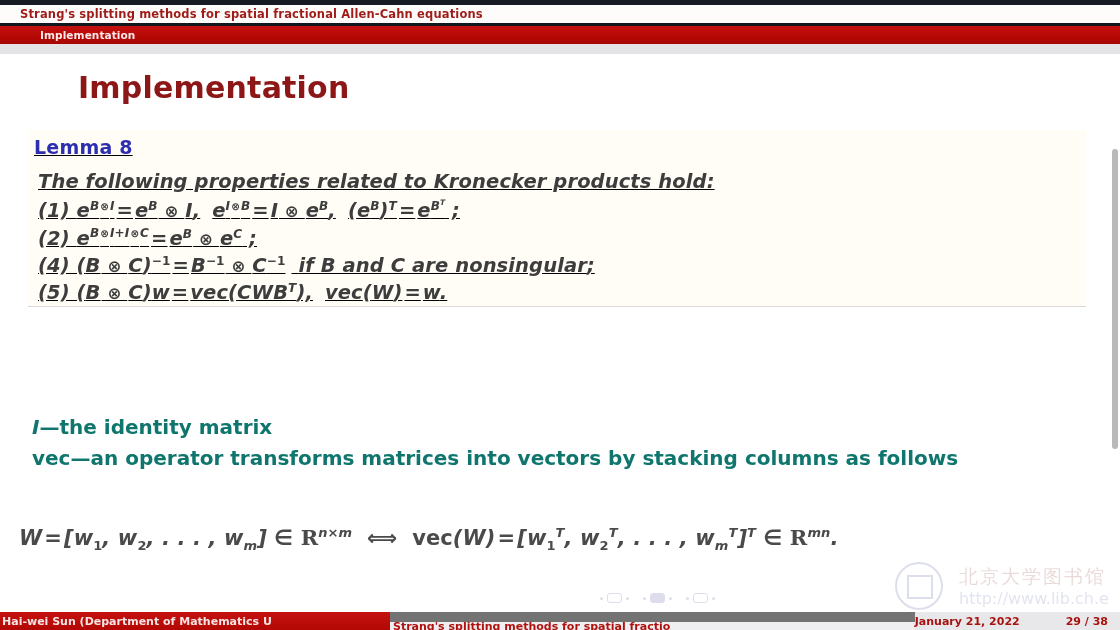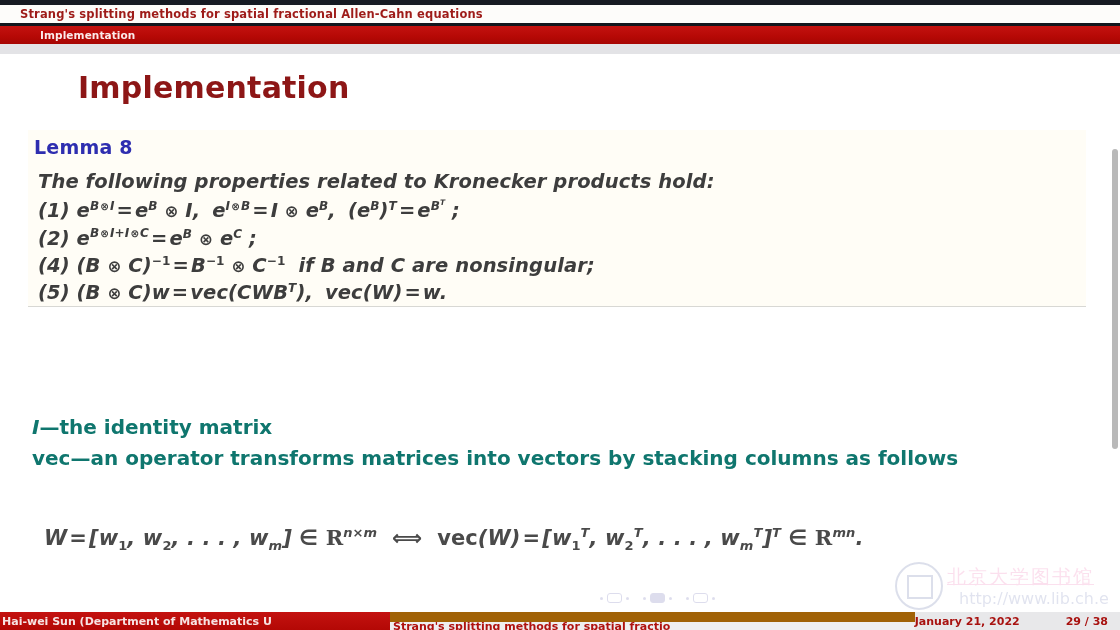--- a/index.html
+++ b/index.html
@@ -93,20 +93,21 @@
   }
 
   .lemma-block {
     position: absolute;
     top: 130px;
     left: 28px;
     width: 1058px;
     background: #fffdf6;
     border-bottom: 1px solid #d8d8d4;
     padding-bottom: 0;
+    text-decoration: underline;
   }
   .lemma-heading {
     font-size: 19px;
     font-weight: bold;
     color: #2e2eb0;
     margin: 6px 0 10px 6px;
     letter-spacing: 0.2px;
   }
   .lemma-body {
     margin-left: 10px;
@@ -145,21 +146,21 @@
     font-size: 20px;
     color: #0f766e;
     font-weight: bold;
     line-height: 1.55;
   }
   .notes .it-i { font-style: italic; }
 
   .displayeq {
     position: absolute;
     top: 525px;
-    left: 44px;
+    left: 19px;
     width: 1070px;
     font-size: 21px;
     font-weight: bold;
     color: #4a4a4a;
     font-style: italic;
     white-space: nowrap;
     letter-spacing: 0.1px;
   }
   .bb { font-style: normal; font-family: "DejaVu Serif", serif; font-weight: bold; }
   .vecop { font-style: normal; }
@@ -182,27 +183,26 @@
     border-radius: 50%;
   }
   .wm-seal-inner {
     position: absolute;
     left: 10px; top: 11px;
     width: 22px; height: 20px;
     border: 2px solid #2b3f86;
   }
   .wm-cn {
     position: absolute;
-    left: 52px; top: 8px;
+    left: 64px; top: 8px;
     font-size: 19px;
-    color: #ec4899;
+    color: #7f1d1d;
     letter-spacing: 2px;
     font-family: "DejaVu Sans", sans-serif;
     white-space: nowrap;
-    text-decoration: underline;
   }
   .wm-url {
     position: absolute;
     left: 64px; top: 33px;
     font-size: 16px;
     color: #4a5aa0;
     white-space: nowrap;
   }
 
   
@@ -231,21 +231,21 @@
     border: 1.5px solid #6a6ab0;
     border-radius: 3px;
   }
   .nv-pill.filled { background: #6a6ab0; }
 
   
   .footer {
     position: absolute;
     bottom: 0; left: 0; right: 0;
     height: 18px;
-    background: #a16207;
+    background: #737373;
     display: flex;
     align-items: stretch;
     font-size: 11px;
     font-weight: bold;
   }
   .ft-author {
     background: #b80b07;
     background: linear-gradient(180deg,#c41210 0%, #b30805 100%);
     color: #f7e4e4;
     display: flex;

